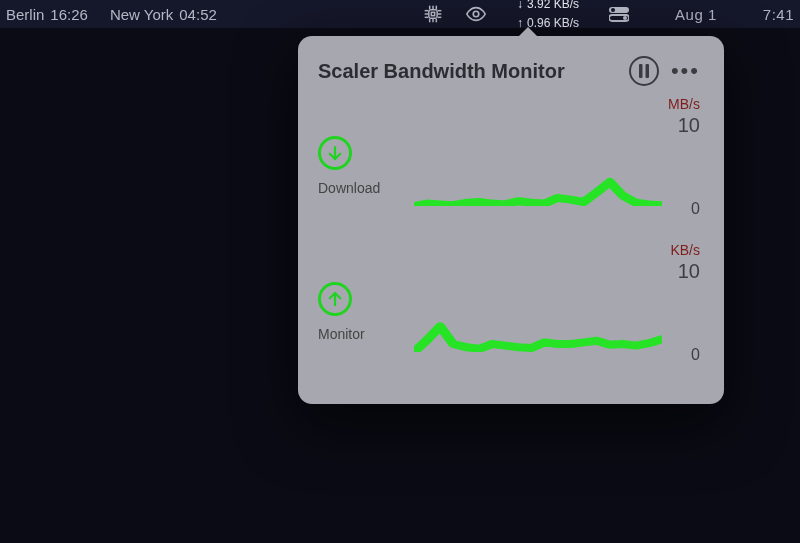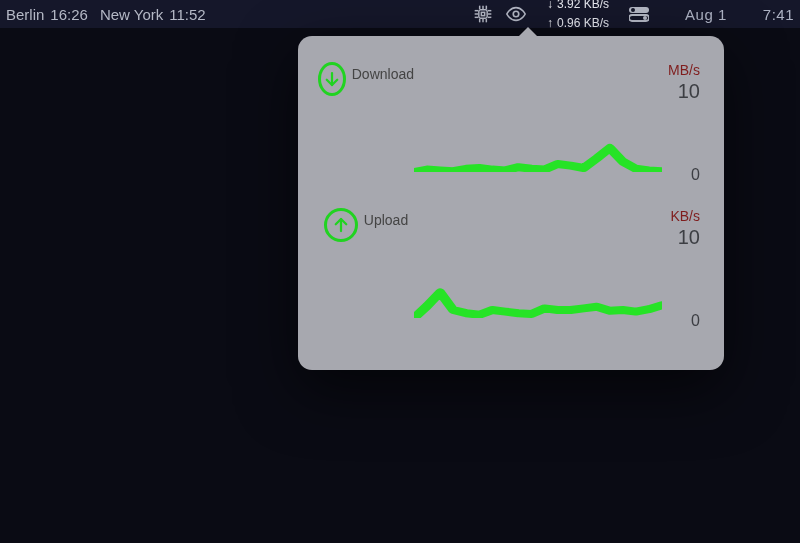--- a/index.html
+++ b/index.html
@@ -13,21 +13,21 @@
 
   
   .menubar {
     width: 100%;
     height: 28px;
     background: #15172a;
     display: flex;
     align-items: center;
     padding: 0 6px;
     font-size: 15px;
-    gap: 12px;
+    gap: 22px;
   }
   .mb-spacer { flex: 1; }
   .mb-item { display: flex; align-items: center; gap: 6px; color:#b4b8c5; }
   .mb-item.clock-dt { color:#aeb3c4; letter-spacing:0.5px;margin-left:24px; }
   .mb-item.clickable { cursor: default; }
   .netstat { display:flex; flex-direction:column; align-items:flex-start; font-size:12px; line-height:13px; color:#e6e8ef; padding:1px 8px; border-radius:6px; }
   .netstat span { display:flex; align-items:center; gap:4px; }
   .arrow { font-size:12px; }
 
   
@@ -50,21 +50,21 @@
   .pop-header { display:flex; align-items:center; gap:8px; margin-bottom:10px; }
   .pop-title { font-size:20px; font-weight:600; color:#2b2d32; flex:1; }
   .pop-btn {
     width:30px; height:30px; border-radius:50%; border:2px solid #3a3c41;
     display:flex; align-items:center; justify-content:center; color:#3a3c41;
   }
   .pop-btn svg { display:block; }
   .ellipsis { font-size:22px; letter-spacing:2px; padding:0 4px; color:#3a3c41; }
 
   .chart-block { position:relative; height:140px; padding-left:96px; padding-right:42px; margin-top:6px; }
-  .chart-label-col { position:absolute; left:0; top:0; width:96px; height:100%; display:flex; flex-direction:row; align-items:flex-start; justify-content:center; gap:6px; }
+  .chart-label-col { position:absolute; left:0; top:0; width:96px; height:100%; display:flex; flex-direction:column; align-items:flex-start; justify-content:center; gap:6px; }
   .chart-icon {
     width:34px; height:34px; border:3px solid #21d321; border-radius:50%;
     display:flex; align-items:center; justify-content:center; color:#21d321;
   }
   .chart-icon svg { display:block; }
   .chart-name { font-size:14px; color:#444; margin-top:4px; }
 
   .chart-area { position:relative; width:100%; height:100%; }
   .axis-unit { position:absolute; right:-38px; top:0; font-size:14px; color:#7f1d1d; text-align:right; width:36px; }
   .axis-max  { position:absolute; right:-38px; top:18px; font-size:20px; color:#3c3e43; text-align:right; width:36px; }
@@ -76,21 +76,21 @@
 </head>
 <body>
 
 <div class="menubar">
   <div class="mb-item">
     <span>Berlin</span>
     <span>16:26</span>
   </div>
   <div class="mb-item">
     <span>New York</span>
-    <span>11:52</span>
+    <span>04:52</span>
   </div>
 
   <div class="mb-spacer"></div>
 
   <div class="mb-item clickable">
     <svg width="20" height="20" viewBox="0 0 24 24" fill="none" stroke="#b4b8c5" stroke-width="1.8">
       <rect x="7" y="7" width="10" height="10" rx="2"></rect>
       <rect x="10" y="10" width="4" height="4"></rect>
       <line x1="12" y1="2" x2="12" y2="6"></line>
         <line x1="12" y1="18" x2="12" y2="22"></line>
@@ -134,20 +134,30 @@
     </svg>
   </div>
 
   <div class="mb-item clock-dt">Aug 1</div>
   <div class="mb-item clock-dt">7:41</div>
 </div>
 
 <div class="popover">
   <div class="popover-tip"></div>
 
+  <div class="pop-header">
+    <div class="pop-title">Scaler Bandwidth Monitor</div>
+    <div class="pop-btn">
+      <svg width="12" height="14" viewBox="0 0 12 14" fill="#3a3c41">
+          <rect x="1" y="0" width="3.5" height="14" rx="1"></rect>
+          <rect x="7.5" y="0" width="3.5" height="14" rx="1"></rect>
+        </svg>
+    </div>
+    <div class="ellipsis">•••</div>
+  </div>
 
   <div class="chart-block">
     <div class="chart-label-col">
       <div class="chart-icon">
         <svg width="18" height="18" viewBox="0 0 24 24" fill="none" stroke="#21d321" stroke-width="3" stroke-linecap="round" stroke-linejoin="round">
             <line x1="12" y1="4" x2="12" y2="20"></line>
             <polyline points="5 13 12 20 19 13"></polyline>
           </svg>
       </div>
       <div class="chart-name">Download</div>
@@ -165,21 +175,21 @@
   </div>
 
   <div class="chart-block">
     <div class="chart-label-col">
       <div class="chart-icon">
         <svg width="18" height="18" viewBox="0 0 24 24" fill="none" stroke="#21d321" stroke-width="3" stroke-linecap="round" stroke-linejoin="round">
             <line x1="12" y1="20" x2="12" y2="4"></line>
             <polyline points="5 11 12 4 19 11"></polyline>
           </svg>
       </div>
-      <div class="chart-name">Upload</div>
+      <div class="chart-name">Monitor</div>
     </div>
     <div class="chart-area">
       <div class="axis-unit">KB/s</div>
       <div class="axis-max">10</div>
       <div class="axis-zero">0</div>
       <div class="spark">
           <svg viewBox="0 0 100 40" preserveAspectRatio="none" id="spark-ul">
             <path d="M 0 40 L 5.26 34.00 L 10.53 27.20 L 15.79 36.00 L 21.05 37.60 L 26.32 38.40 L 31.58 36.00 L 36.84 36.80 L 42.11 37.60 L 47.37 38.00 L 52.63 35.20 L 57.89 36.00 L 63.16 36.00 L 68.42 35.20 L 73.68 34.40 L 78.95 36.40 L 84.21 36.00 L 89.47 36.80 L 94.74 35.60 L 100.00 33.60"></path>
           </svg>
         </div>

